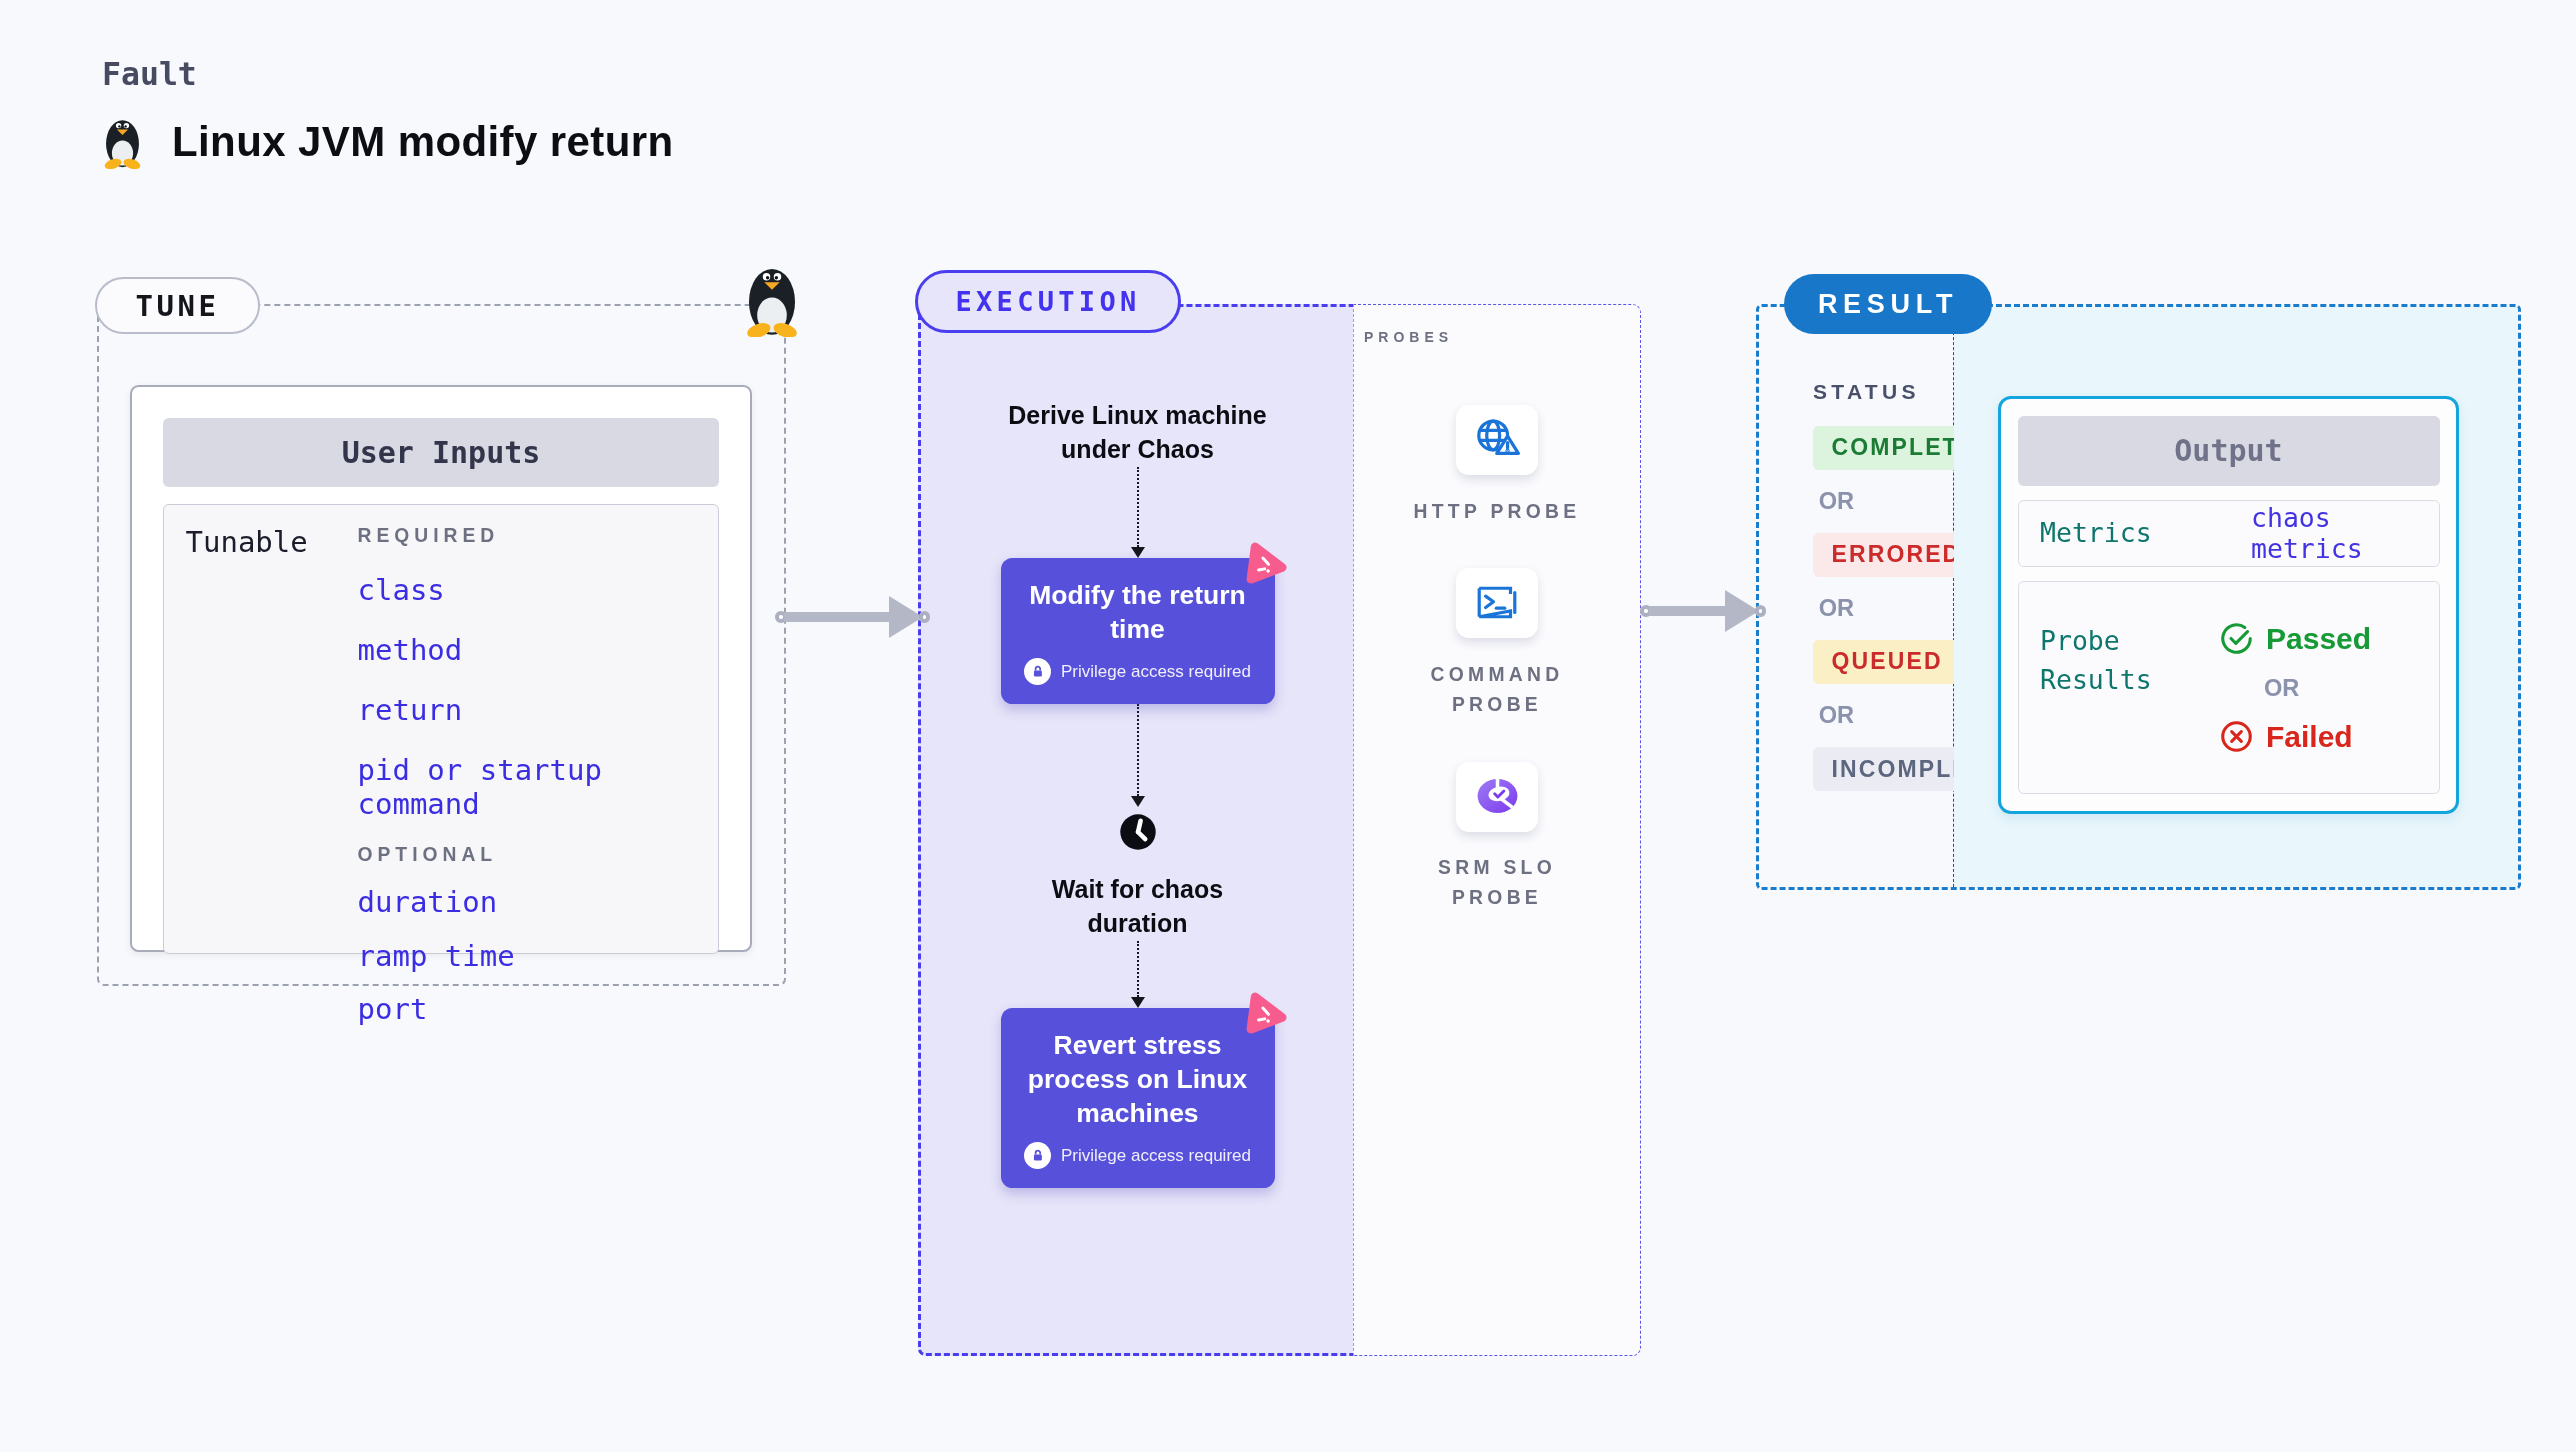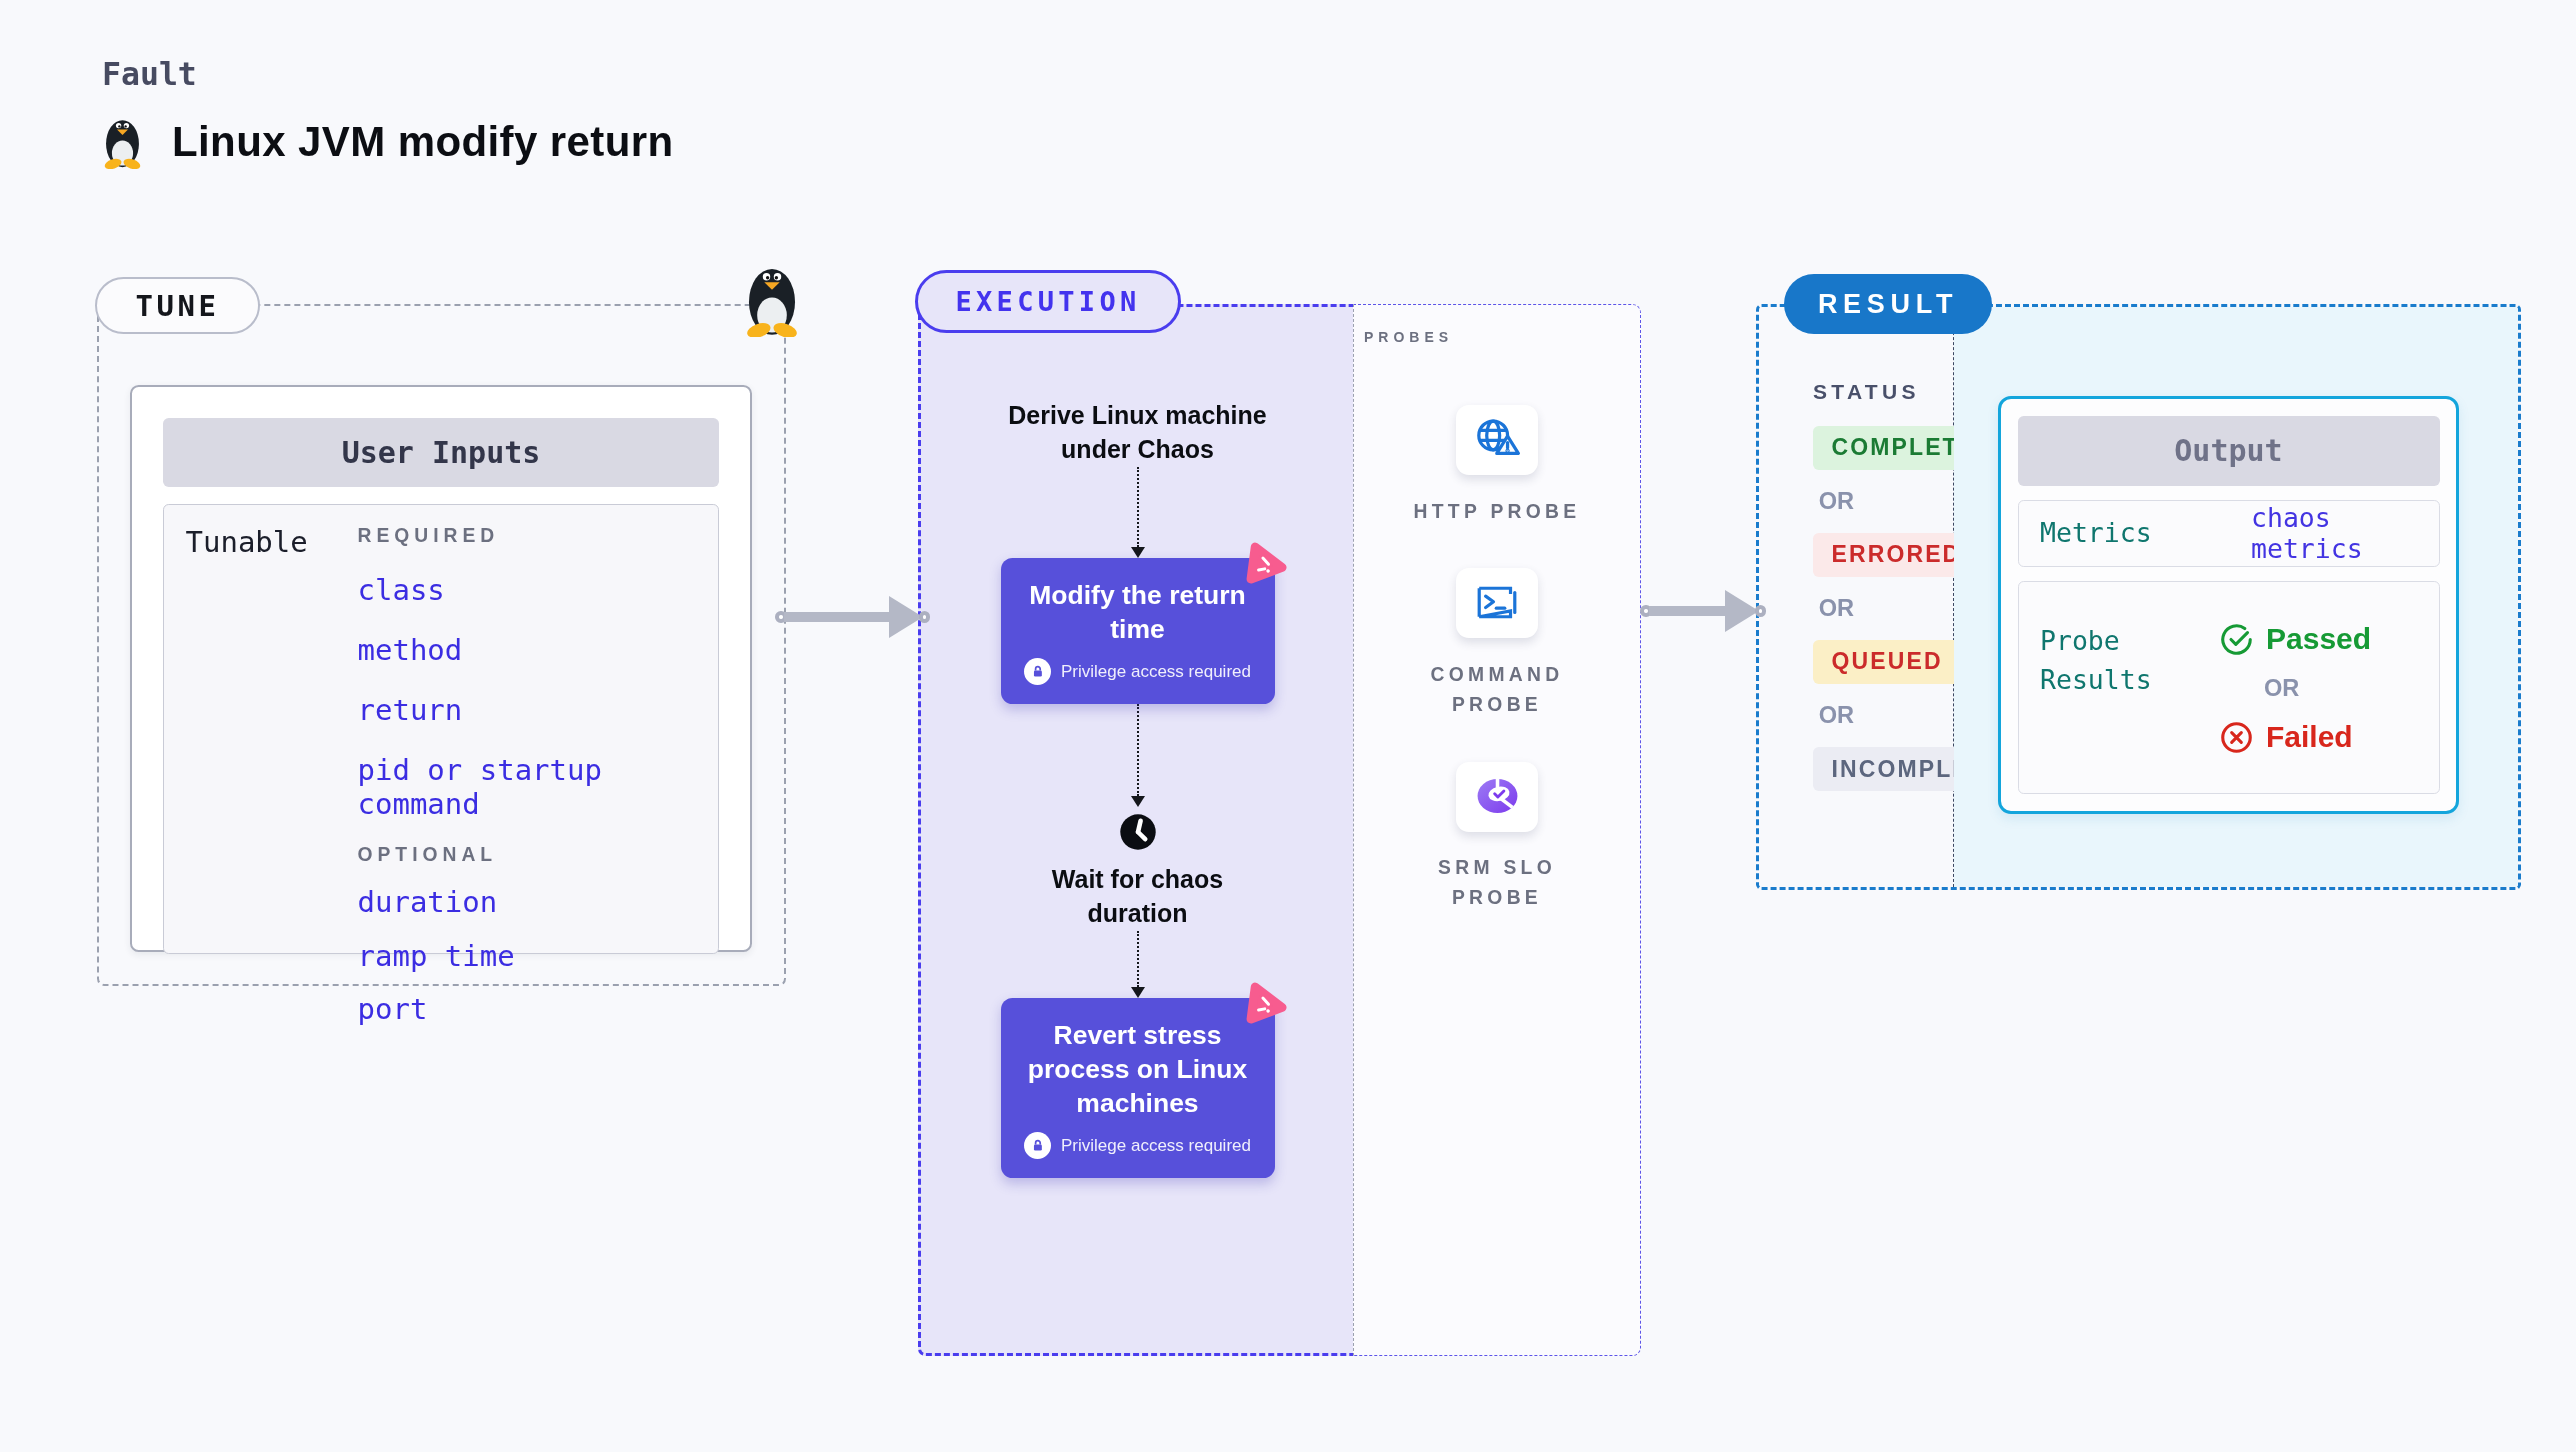--- a/index.html
+++ b/index.html
@@ -116,21 +116,21 @@
                    font-weight:bold; font-size:30px; color:#6F7288; }
   .output-row { margin-top:14.3px; background:#FBFBFD; border:1.4px solid #DADCE5; border-radius:5.7px;
                 display:flex; align-items:center; padding:0 21.5px; }
   .row-metrics { height:67px; }
   .row-probe { height:213px; align-items:flex-start; padding-top:40px; }
   .cell-label { font-family:"DejaVu Sans Mono",monospace; font-size:26.5px; color:#0f766e;
                 line-height:1.45; width:161px; flex:none; }
   .metrics-link { font-family:"DejaVu Sans Mono",monospace; font-size:26.5px; color:#4334E2;
                   margin-left:50px; cursor:pointer; }
   .pr-col { margin-left:30px; display:flex; flex-direction:column; align-items:flex-start; }
-  .pr-row { display:flex; align-items:flex-end; gap:13px; }
+  .pr-row { display:flex; align-items:flex-start; gap:13px; }
   .pr-passed { font-size:30px; font-weight:bold; color:#169A35; }
   .pr-failed { font-size:30px; font-weight:bold; color:#D8261C; }
   .pr-or { font-size:23.6px; font-weight:bold; color:#8A92AC; margin:18.6px 0 18.6px 44px; }
   .result-icon { width:33px; height:33px; flex:none; }
 </style>
 </head>
 <body>
 
 
 
@@ -234,21 +234,21 @@
       <div class="dots" style="height:92px;"></div>
         <div class="v-head"></div>
     </div>
     <span class="clock-wrap" style="margin-top:4.3px;">
       <svg viewBox="0 0 64 64">
         <circle cx="32" cy="32" r="27" fill="#0B0D12"></circle>
         <path d="M32 32 L36 15" stroke="#fff" stroke-width="7" stroke-linecap="round"></path>
         <path d="M32 32 L43 43" stroke="#fff" stroke-width="7" stroke-linecap="round"></path>
       </svg>
     </span>
-    <div class="flow-text" style="margin-top:10px; width:215px;">Wait for chaos duration</div>
+    <div class="flow-text" style="margin-top:20px; width:215px;">Wait for chaos duration</div>
     <div class="v-connector">
       <div class="dots" style="height:56px;"></div>
         <div class="v-head"></div>
     </div>
     <div class="action-box">
       <span class="pink-badge">
         <svg viewBox="0 0 64 64">
           <g transform="rotate(10 32 32)">
             <polygon points="14,11 55,32 16,55" fill="#F75C8F" stroke="#F75C8F" stroke-width="12" stroke-linejoin="round"></polygon>
             <path d="M27 24 L36 31" stroke="#fff" stroke-width="4" stroke-linecap="round"></path>

